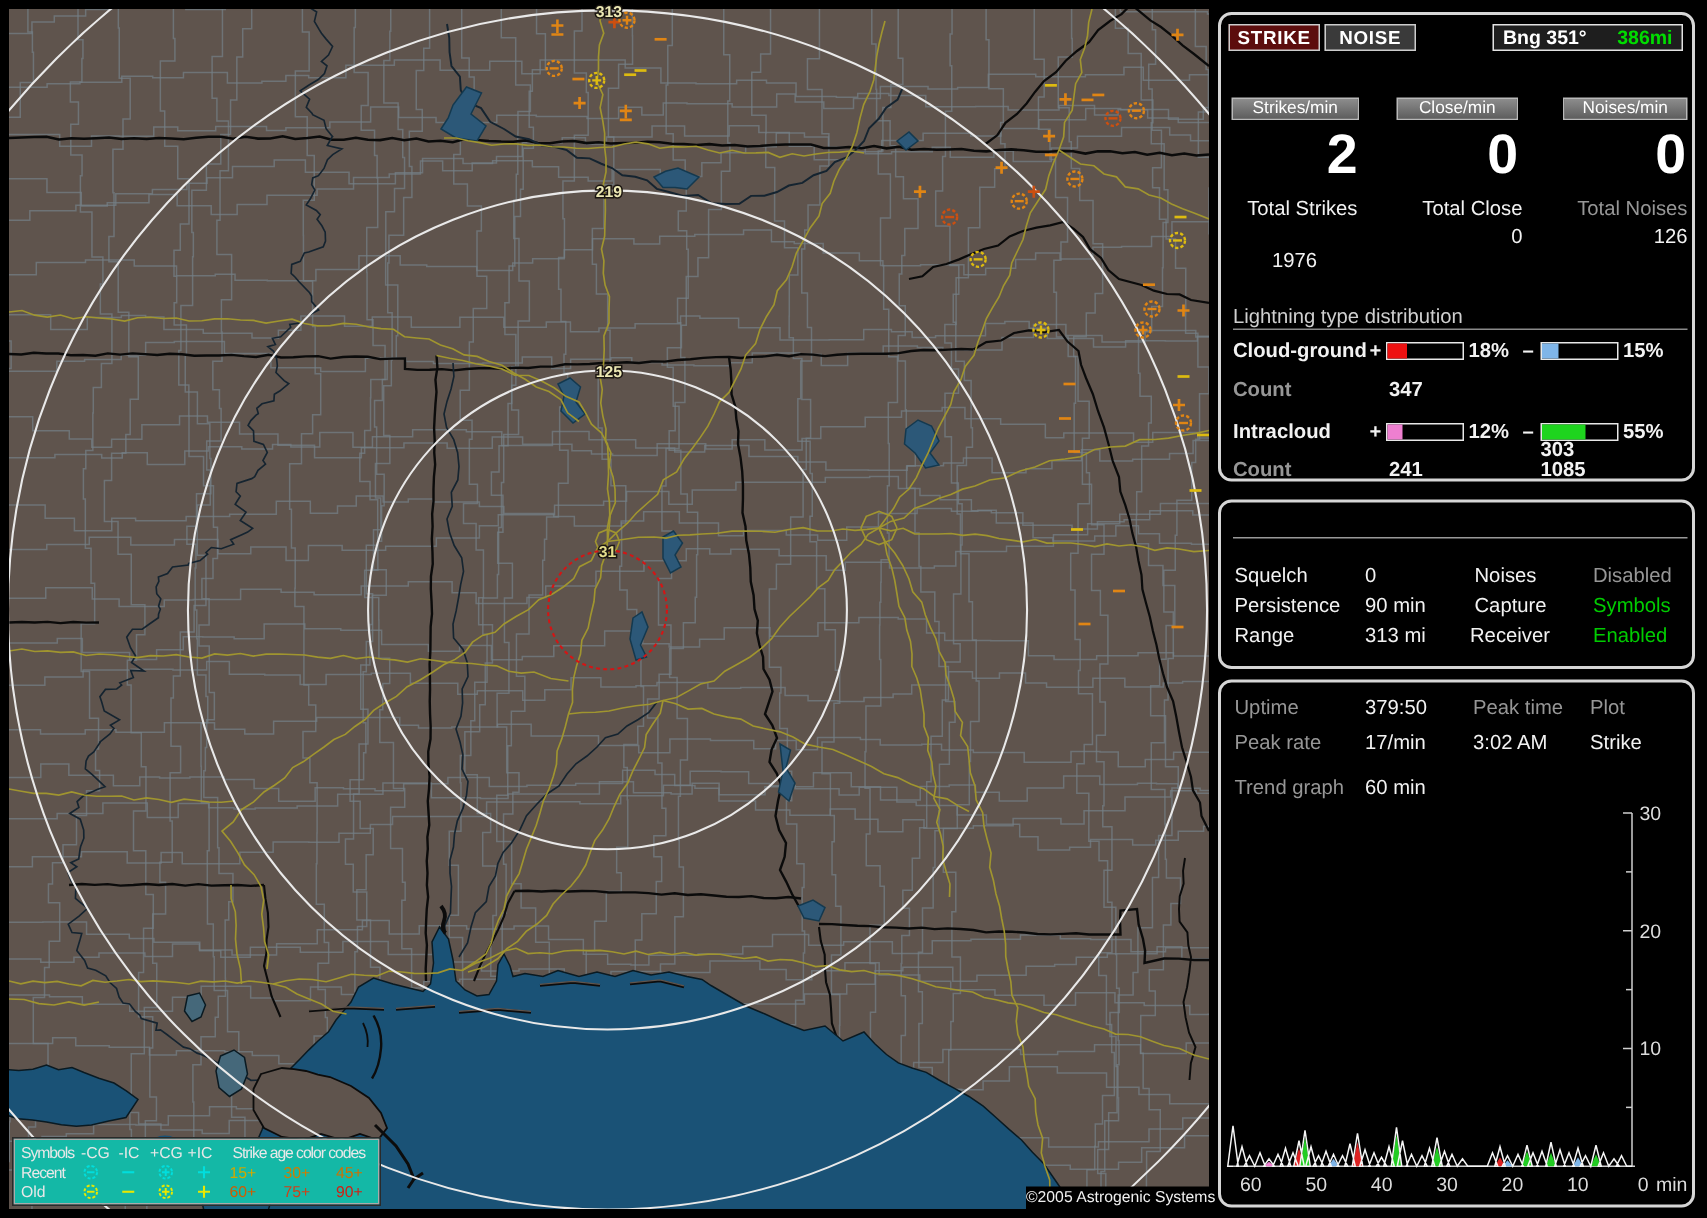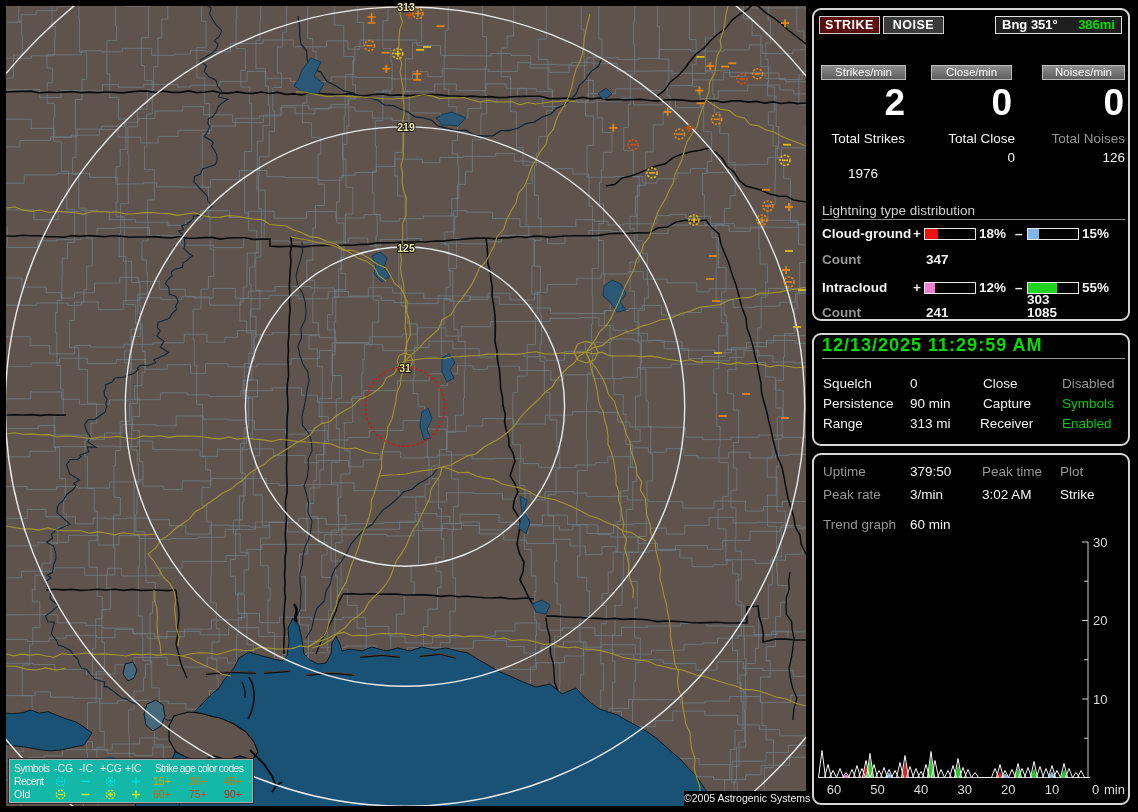--- a/index.html
+++ b/index.html
@@ -303,42 +303,41 @@
 <div class="lbl bold" style="left:201px;top:270px;">–</div>
 <div class="bar" style="left:213px;top:272px;">
       <div style="width:29px;background:#1ed41e;"></div>
     </div>
 <div class="lbl bold" style="left:268px;top:270px;">55%</div>
 <div class="lbl bold gray" style="left:8px;top:295px;">Count</div>
 <div class="lbl bold" style="left:112px;top:295px;">241</div>
 <div class="lbl bold" style="left:213px;top:295px;">1085</div>
 </div>
 <div class="panel" style="top:333px;height:109px;">
-<div class="abs" style="left:8px;top:0px;font-size:18px;font-weight:bold;color:#00dd00;letter-spacing:1px;">12/13/2025 11:29:59 AM</div>
 <div class="abs" style="left:8px;top:23px;width:303px;height:1px;background:#999;"></div>
 <div class="lbl" style="left:9px;top:41px;">Squelch</div>
     <div class="lbl" style="left:96px;top:41px;">0</div>
-    <div class="lbl" style="left:169px;top:41px;">Close</div>
+    <div class="lbl" style="left:169px;top:41px;">Noises</div>
     <div class="lbl gray" style="left:248px;top:41px;">Disabled</div>
 <div class="lbl" style="left:9px;top:61px;">Persistence</div>
     <div class="lbl" style="left:96px;top:61px;">90 min</div>
     <div class="lbl" style="left:169px;top:61px;">Capture</div>
     <div class="lbl grn" style="left:248px;top:61px;">Symbols</div>
 <div class="lbl" style="left:9px;top:81px;">Range</div>
     <div class="lbl" style="left:96px;top:81px;">313 mi</div>
     <div class="lbl" style="left:166px;top:81px;">Receiver</div>
     <div class="lbl grn" style="left:248px;top:81px;">Enabled</div>
 </div>
 <div class="panel" style="top:453px;height:348px;">
 <div class="lbl gray" style="left:9px;top:9px;">Uptime</div>
     <div class="lbl" style="left:96px;top:9px;">379:50</div>
     <div class="lbl gray" style="left:168px;top:9px;">Peak time</div>
     <div class="lbl gray" style="left:246px;top:9px;">Plot</div>
 <div class="lbl gray" style="left:9px;top:32px;">Peak rate</div>
-    <div class="lbl" style="left:96px;top:32px;">3/min</div>
+    <div class="lbl" style="left:96px;top:32px;">17/min</div>
     <div class="lbl" style="left:168px;top:32px;">3:02 AM</div>
     <div class="lbl" style="left:246px;top:32px;">Strike</div>
 <div class="lbl gray" style="left:9px;top:62px;">Trend graph</div>
     <div class="lbl" style="left:96px;top:62px;">60 min</div>
 <svg width="314" height="270" viewBox="0 0 314 270" style="left:0px;top:75px;" font-family="Liberation Sans, sans-serif">
       <line x1="274.0" y1="12" x2="274.0" y2="247.5" stroke="#cfcfcf" stroke-width="1"></line>
 <line x1="8" y1="247.5" x2="276.0" y2="247.5" stroke="#cfcfcf" stroke-width="1"></line>
 <line x1="268.0" y1="12.0" x2="274.0" y2="12.0" stroke="#cfcfcf" stroke-width="1"></line>
 <text x="279.0" y="16.5" font-size="13" fill="#dcdcdc">30</text>
 <line x1="268.0" y1="90.5" x2="274.0" y2="90.5" stroke="#cfcfcf" stroke-width="1"></line>

